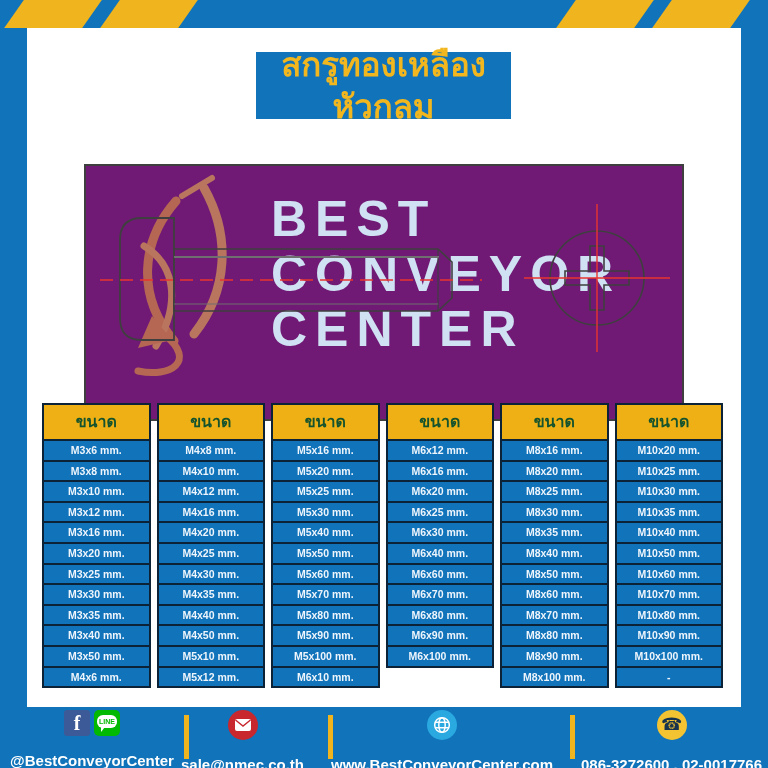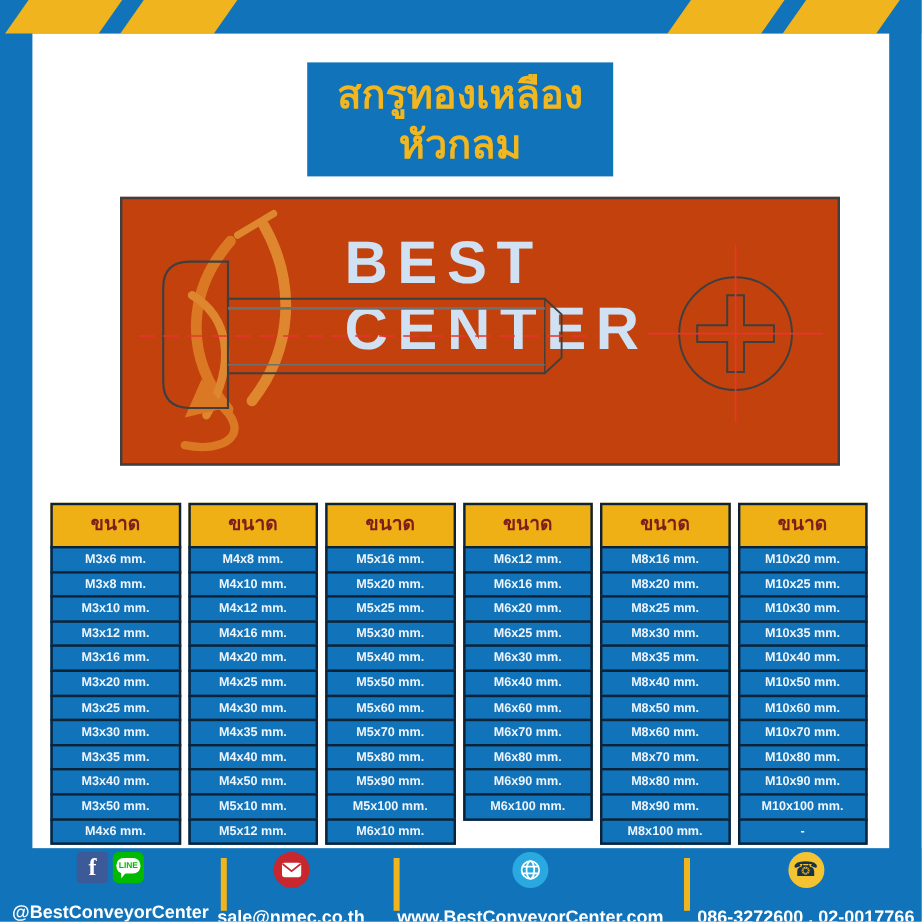--- a/index.html
+++ b/index.html
@@ -7,45 +7,45 @@
     width:768px;height:768px;position:relative;overflow:hidden;
     background:#1173b9;
     font-family:"Liberation Sans","DejaVu Sans",sans-serif;
   }
   
   .top-bar{position:absolute;left:0;top:0;width:768px;height:28px;background:#1173b9;overflow:hidden;}
   .stripe{position:absolute;top:-4px;height:36px;width:78px;background:#f0b41e;transform:skewX(-35deg);}
   .white-area{position:absolute;left:27px;top:28px;right:27px;bottom:61px;background:#ffffff;}
   
   .title-box{
-    position:absolute;left:256px;top:52px;width:255px;height:95px;
+    position:absolute;left:256px;top:52px;width:255px;height:67px;
     background:#1173b9;color:#f2b71e;text-align:center;
     font-weight:bold;font-size:33px;line-height:42px;
     display:flex;flex-direction:column;justify-content:center;
   }
   
   .drawing{
-    position:absolute;left:100px;top:164px;width:600px;height:224px;
-    border:2px solid #3f3f3f;background:#c2410c;box-sizing:border-box;overflow:hidden;
+    position:absolute;left:84px;top:164px;width:600px;height:257px;
+    border:2px solid #3f3f3f;background:#701a75;box-sizing:border-box;overflow:hidden;
   }
   .wm-text{
     position:absolute;left:185px;top:26px;
     color:#cfe1f2;font-weight:bold;font-size:50px;line-height:55px;letter-spacing:8px;
     white-space:nowrap;
   }
   .drawing svg{position:absolute;left:0;top:0;}
   
   .tables{
     position:absolute;left:42px;top:403px;width:681px;
     display:flex;gap:6px;
   }
   .size-col{flex:1;display:flex;flex-direction:column;}
   .size-header{
     height:38px;box-sizing:border-box;border:2px solid #0c2237;background:#eeb014;
-    color:#7f1d1d;font-weight:bold;font-size:16px;line-height:34px;text-align:center;margin-top:16px;
+    color:#14532d;font-weight:bold;font-size:16px;line-height:34px;text-align:center;
   }
   .size-cell{
     height:22.6px;box-sizing:border-box;border:2px solid #0c2237;background:#1173b9;
     margin-top:-2px;color:#eef5fc;font-weight:600;font-size:10.5px;line-height:18.6px;text-align:center;
   }
   
   .footer{position:absolute;left:0;bottom:0;width:768px;height:61px;background:#1173b9;}
   .f-sec{position:absolute;top:0;height:61px;display:flex;flex-direction:column;align-items:center;justify-content:flex-start;}
   .f-label{color:#ffffff;font-weight:bold;font-size:15px;margin-top:16px;white-space:nowrap;}
   .f-div{position:absolute;top:8px;width:5px;height:44px;background:#f0b41e;}
@@ -84,20 +84,21 @@
       <path d="M118 22 C 145 70, 142 125, 108 168" stroke="#f6c14d" stroke-width="9"></path>
       <path d="M58 80 C 88 98, 96 135, 70 180" stroke="#f6c14d" stroke-width="7"></path>
       <path d="M80 170 C 110 195, 85 212, 52 205" stroke="#f0a63a" stroke-width="7"></path>
       <path d="M96 30 L126 12" stroke="#f6c14d" stroke-width="6"></path>
     </g>
     <path d="M66 150 l20 24 l-34 8 z" fill="#f0a63a"></path>
   </svg>
 
   <div class="wm-text">
     <div>BEST</div>
+    <div>CONVEYOR</div>
     <div>CENTER</div>
   </div>
 
   <svg width="600" height="224" viewBox="0 0 600 224">
 
     <path d="M88 52 L56 52 Q34 52 34 74 L34 152 Q34 174 56 174 L88 174 Z" fill="none" stroke="#3f3f3f" stroke-width="1.8"></path>
 
     <path d="M88 83 L352 83 L366 96 L366 132 L352 145 L88 145 Z" fill="none" stroke="#3f3f3f" stroke-width="1.6"></path>
     <line x1="352" y1="83" x2="352" y2="145" stroke="#3f3f3f" stroke-width="1.2"></line>
 

